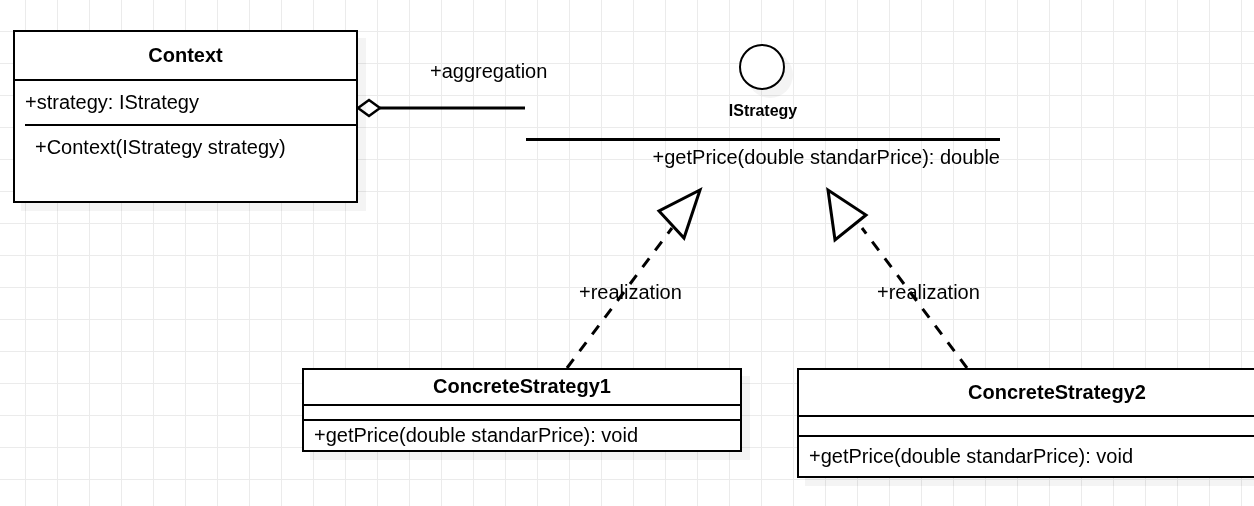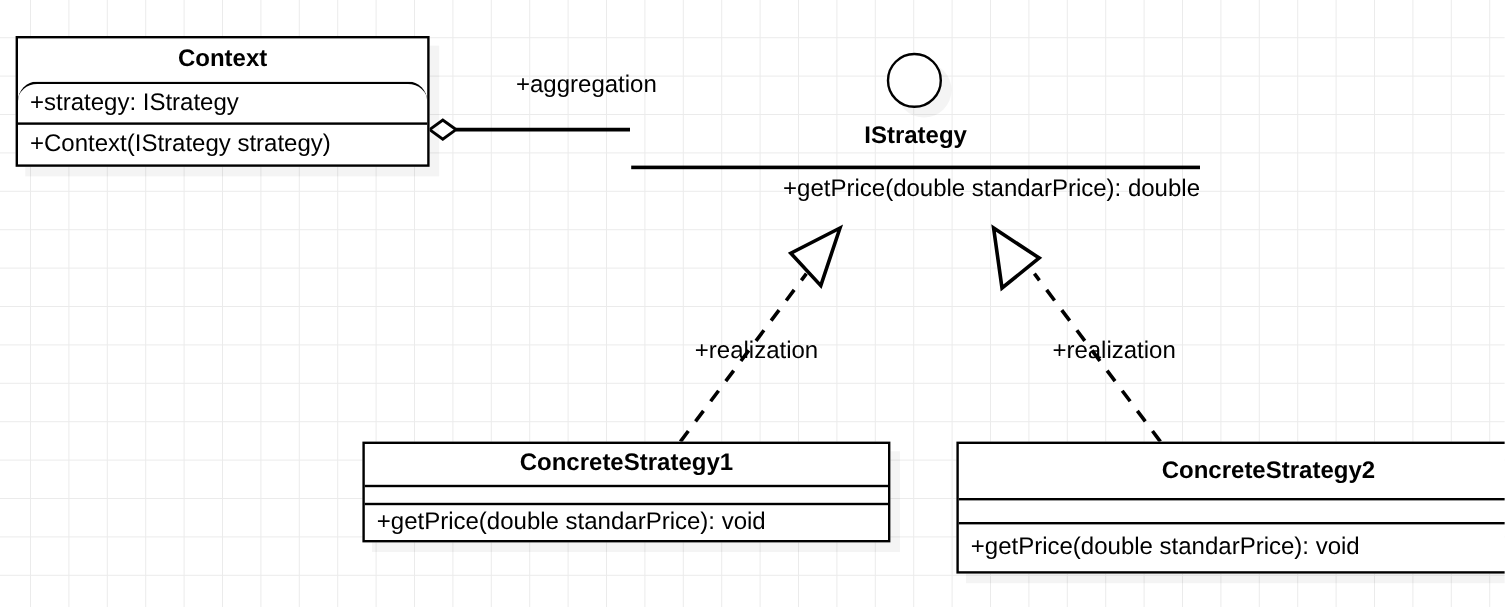--- a/index.html
+++ b/index.html
@@ -59,24 +59,24 @@
   .cmp-members {
     justify-content: flex-start;
     font-size: 20px;
     padding-left: 10px;
   }
   .cmp-empty {
     padding: 0;
   }
 
   
-  #ctx-box { left: 13px; top: 30px; width: 345px; height: 109px; }
+  #ctx-box { left: 13px; top: 30px; width: 345px; height: 173px; }
   #ctx-box .cmp-name    { height: 47px; }
-  #ctx-box .cmp-attrs   { height: 45px; border-radius: 16px; }
-  #ctx-box .cmp-ops     { height: 45px; }
+  #ctx-box .cmp-attrs   { height: 45px; }
+  #ctx-box .cmp-ops     { height: 45px; margin-left: 10px; }
 
   
   #cs1-box { left: 302px; top: 368px; width: 440px; height: 84px; }
   #cs2-box { left: 797px; top: 368px; width: 520px; height: 110px; }
   .cs-name   { height: 46px; }
   .cs-attrs  { height: 20px; }
   .cs-ops    { height: 42px; }
 
   
   #istrategy {
@@ -97,21 +97,21 @@
     background: #ffffff;
     box-shadow: 8px 8px 0 0 rgba(0,0,0,0.045);
   }
   #istrategy-name {
     position: absolute;
     left: 0;
     top: 58px;
     width: 474px;
     text-align: center;
     font-weight: bold;
-    font-size: 20px;
+    font-size: 16px;
     color: #000000;
   }
   #istrategy-rule {
     position: absolute;
     left: 0;
     top: 94px;
     width: 474px;
     height: 3px;
     background: #000000;
   }

